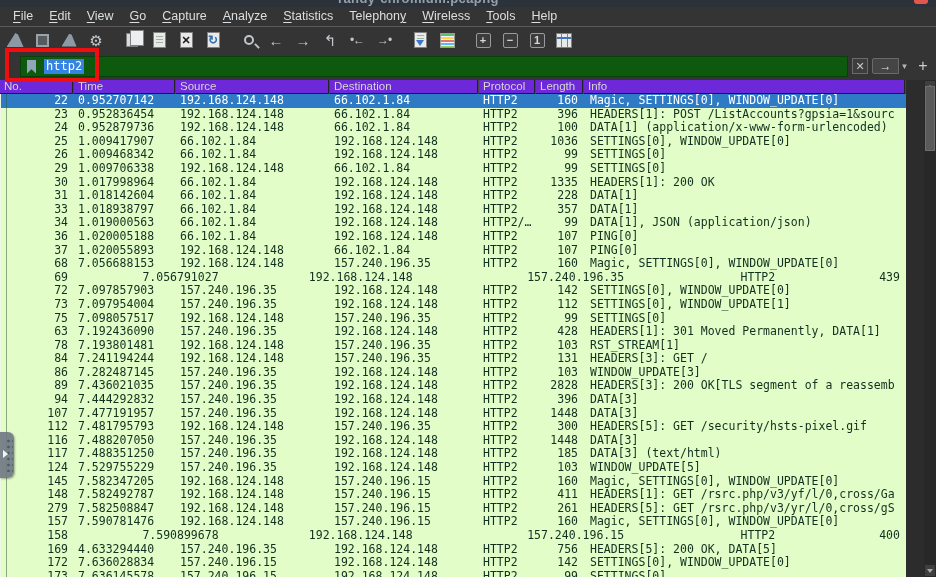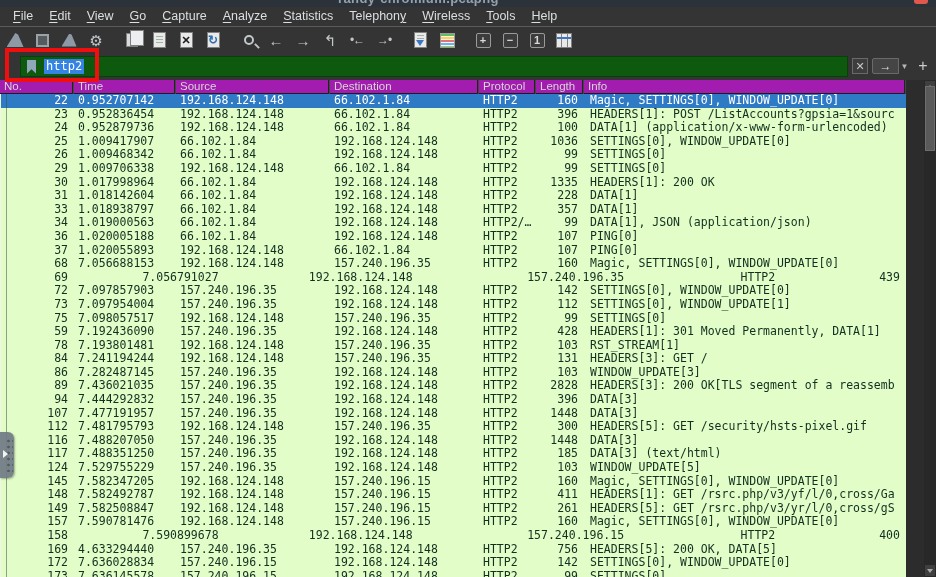--- a/index.html
+++ b/index.html
@@ -60,21 +60,21 @@
     background:#3584e4; padding:0 2px; line-height:15px; }
   .f-clear { position:absolute; left:852px; top:5px; width:16px; height:16px; border:1px solid #6a6a6a; background:#3d3d3d;
     color:#c9c9c9; font-size:11px; display:flex; align-items:center; justify-content:center; }
   .f-apply { position:absolute; left:872px; top:5px; width:27px; height:16px; border:1px solid #6a6a6a; background:#454545;
     color:#e0e0e0; font-size:12px; display:flex; align-items:center; justify-content:center; border-radius:2px 0 0 2px; }
   .f-drop { position:absolute; left:899px; top:5px; width:11px; height:16px; color:#b5b5b5; font-size:8px;
     display:flex; align-items:center; justify-content:center; }
   .f-add { position:absolute; left:914px; top:3px; width:18px; height:20px; color:#cccccc; font-size:16px;
     display:flex; align-items:center; justify-content:center; }
   
-  .colheader { position:absolute; left:0; top:80px; width:906px; height:14px; background:#a21caf;
+  .colheader { position:absolute; left:0; top:80px; width:906px; height:14px; background:#6d28d9;
     border-bottom:1px solid #1d1d1d; display:flex;align-items:center; }
   .hcell { height:14px; line-height:13px; font-size:11.5px; color:#d6d6d6; padding-left:4px;
     border-right:1px solid #454545; box-shadow:-1px 0 0 #232323 inset; overflow:hidden; white-space:nowrap; flex:none; }
   
   .list { position:absolute; left:0; top:94px; width:906px; height:483px; background:#e2fdc8; overflow:hidden;
     font-family:"DejaVu Sans Mono", monospace; font-size:11.5px; color:#11301f; }
   .list-edge { position:absolute; left:0; top:94px; width:1px; height:483px; background:#eef7e2; }
   .related-line { position:absolute; left:6px; top:94px; height:483px; width:1px; background:rgba(50,80,55,.5); }
   .prow { display:flex; height:13.6px; line-height:13.7px; white-space:pre;justify-content:space-between; }
   .prow.selected { background:#2f7ac5; color:#ffffff; }
@@ -230,34 +230,34 @@
       <div class="prow"><span class="c0">31</span><span class="c1">1.018142604</span><span class="c2">66.102.1.84</span><span class="c3">192.168.124.148</span><span class="c4">HTTP2</span><span class="c5">228</span><span class="c6">DATA[1]</span></div>
       <div class="prow"><span class="c0">33</span><span class="c1">1.018938797</span><span class="c2">66.102.1.84</span><span class="c3">192.168.124.148</span><span class="c4">HTTP2</span><span class="c5">357</span><span class="c6">DATA[1]</span></div>
       <div class="prow"><span class="c0">34</span><span class="c1">1.019000563</span><span class="c2">66.102.1.84</span><span class="c3">192.168.124.148</span><span class="c4">HTTP2/…</span><span class="c5">99</span><span class="c6">DATA[1], JSON (application/json)</span></div>
       <div class="prow"><span class="c0">36</span><span class="c1">1.020005188</span><span class="c2">66.102.1.84</span><span class="c3">192.168.124.148</span><span class="c4">HTTP2</span><span class="c5">107</span><span class="c6">PING[0]</span></div>
       <div class="prow"><span class="c0">37</span><span class="c1">1.020055893</span><span class="c2">192.168.124.148</span><span class="c3">66.102.1.84</span><span class="c4">HTTP2</span><span class="c5">107</span><span class="c6">PING[0]</span></div>
       <div class="prow"><span class="c0">68</span><span class="c1">7.056688153</span><span class="c2">192.168.124.148</span><span class="c3">157.240.196.35</span><span class="c4">HTTP2</span><span class="c5">160</span><span class="c6">Magic, SETTINGS[0], WINDOW_UPDATE[0]</span></div>
       <div class="prow"><span class="c0">69</span><span class="c1">7.056791027</span><span class="c2">192.168.124.148</span><span class="c3">157.240.196.35</span><span class="c4">HTTP2</span><span class="c5">439</span></div>
       <div class="prow"><span class="c0">72</span><span class="c1">7.097857903</span><span class="c2">157.240.196.35</span><span class="c3">192.168.124.148</span><span class="c4">HTTP2</span><span class="c5">142</span><span class="c6">SETTINGS[0], WINDOW_UPDATE[0]</span></div>
       <div class="prow"><span class="c0">73</span><span class="c1">7.097954004</span><span class="c2">157.240.196.35</span><span class="c3">192.168.124.148</span><span class="c4">HTTP2</span><span class="c5">112</span><span class="c6">SETTINGS[0], WINDOW_UPDATE[1]</span></div>
       <div class="prow"><span class="c0">75</span><span class="c1">7.098057517</span><span class="c2">192.168.124.148</span><span class="c3">157.240.196.35</span><span class="c4">HTTP2</span><span class="c5">99</span><span class="c6">SETTINGS[0]</span></div>
-      <div class="prow"><span class="c0">59</span><span class="c1">7.192436090</span><span class="c2">157.240.196.35</span><span class="c3">192.168.124.148</span><span class="c4">HTTP2</span><span class="c5">428</span><span class="c6">HEADERS[1]: 301 Moved Permanently, DATA[1]</span></div>
+      <div class="prow"><span class="c0">63</span><span class="c1">7.192436090</span><span class="c2">157.240.196.35</span><span class="c3">192.168.124.148</span><span class="c4">HTTP2</span><span class="c5">428</span><span class="c6">HEADERS[1]: 301 Moved Permanently, DATA[1]</span></div>
       <div class="prow"><span class="c0">78</span><span class="c1">7.193801481</span><span class="c2">192.168.124.148</span><span class="c3">157.240.196.35</span><span class="c4">HTTP2</span><span class="c5">103</span><span class="c6">RST_STREAM[1]</span></div>
       <div class="prow"><span class="c0">84</span><span class="c1">7.241194244</span><span class="c2">192.168.124.148</span><span class="c3">157.240.196.35</span><span class="c4">HTTP2</span><span class="c5">131</span><span class="c6">HEADERS[3]: GET /</span></div>
       <div class="prow"><span class="c0">86</span><span class="c1">7.282487145</span><span class="c2">157.240.196.35</span><span class="c3">192.168.124.148</span><span class="c4">HTTP2</span><span class="c5">103</span><span class="c6">WINDOW_UPDATE[3]</span></div>
       <div class="prow"><span class="c0">89</span><span class="c1">7.436021035</span><span class="c2">157.240.196.35</span><span class="c3">192.168.124.148</span><span class="c4">HTTP2</span><span class="c5">2828</span><span class="c6">HEADERS[3]: 200 OK[TLS segment of a reassemb</span></div>
       <div class="prow"><span class="c0">94</span><span class="c1">7.444292832</span><span class="c2">157.240.196.35</span><span class="c3">192.168.124.148</span><span class="c4">HTTP2</span><span class="c5">396</span><span class="c6">DATA[3]</span></div>
       <div class="prow"><span class="c0">107</span><span class="c1">7.477191957</span><span class="c2">157.240.196.35</span><span class="c3">192.168.124.148</span><span class="c4">HTTP2</span><span class="c5">1448</span><span class="c6">DATA[3]</span></div>
       <div class="prow"><span class="c0">112</span><span class="c1">7.481795793</span><span class="c2">192.168.124.148</span><span class="c3">157.240.196.35</span><span class="c4">HTTP2</span><span class="c5">300</span><span class="c6">HEADERS[5]: GET /security/hsts-pixel.gif</span></div>
       <div class="prow"><span class="c0">116</span><span class="c1">7.488207050</span><span class="c2">157.240.196.35</span><span class="c3">192.168.124.148</span><span class="c4">HTTP2</span><span class="c5">1448</span><span class="c6">DATA[3]</span></div>
       <div class="prow"><span class="c0">117</span><span class="c1">7.488351250</span><span class="c2">157.240.196.35</span><span class="c3">192.168.124.148</span><span class="c4">HTTP2</span><span class="c5">185</span><span class="c6">DATA[3] (text/html)</span></div>
       <div class="prow"><span class="c0">124</span><span class="c1">7.529755229</span><span class="c2">157.240.196.35</span><span class="c3">192.168.124.148</span><span class="c4">HTTP2</span><span class="c5">103</span><span class="c6">WINDOW_UPDATE[5]</span></div>
       <div class="prow"><span class="c0">145</span><span class="c1">7.582347205</span><span class="c2">192.168.124.148</span><span class="c3">157.240.196.15</span><span class="c4">HTTP2</span><span class="c5">160</span><span class="c6">Magic, SETTINGS[0], WINDOW_UPDATE[0]</span></div>
       <div class="prow"><span class="c0">148</span><span class="c1">7.582492787</span><span class="c2">192.168.124.148</span><span class="c3">157.240.196.15</span><span class="c4">HTTP2</span><span class="c5">411</span><span class="c6">HEADERS[1]: GET /rsrc.php/v3/yf/l/0,cross/Ga</span></div>
-      <div class="prow"><span class="c0">149</span><span class="c1">7.582508847</span><span class="c2">192.168.124.148</span><span class="c3">157.240.196.15</span><span class="c4">HTTP2</span><span class="c5">261</span><span class="c6">HEADERS[5]: GET /rsrc.php/v3/yr/l/0,cross/gS</span></div>
+      <div class="prow"><span class="c0">279</span><span class="c1">7.582508847</span><span class="c2">192.168.124.148</span><span class="c3">157.240.196.15</span><span class="c4">HTTP2</span><span class="c5">261</span><span class="c6">HEADERS[5]: GET /rsrc.php/v3/yr/l/0,cross/gS</span></div>
       <div class="prow"><span class="c0">157</span><span class="c1">7.590781476</span><span class="c2">192.168.124.148</span><span class="c3">157.240.196.15</span><span class="c4">HTTP2</span><span class="c5">160</span><span class="c6">Magic, SETTINGS[0], WINDOW_UPDATE[0]</span></div>
       <div class="prow"><span class="c0">158</span><span class="c1">7.590899678</span><span class="c2">192.168.124.148</span><span class="c3">157.240.196.15</span><span class="c4">HTTP2</span><span class="c5">400</span></div>
       <div class="prow"><span class="c0">169</span><span class="c1">4.633294440</span><span class="c2">157.240.196.35</span><span class="c3">192.168.124.148</span><span class="c4">HTTP2</span><span class="c5">756</span><span class="c6">HEADERS[5]: 200 OK, DATA[5]</span></div>
       <div class="prow"><span class="c0">172</span><span class="c1">7.636028834</span><span class="c2">157.240.196.15</span><span class="c3">192.168.124.148</span><span class="c4">HTTP2</span><span class="c5">142</span><span class="c6">SETTINGS[0], WINDOW_UPDATE[0]</span></div>
       <div class="prow"><span class="c0">173</span><span class="c1">7.636145578</span><span class="c2">157.240.196.15</span><span class="c3">192.168.124.148</span><span class="c4">HTTP2</span><span class="c5">99</span><span class="c6">SETTINGS[0]</span></div>
     </div>
   <div class="list-edge"></div>
   <div class="related-line"></div>
 
   <div class="gap-strip"></div>

